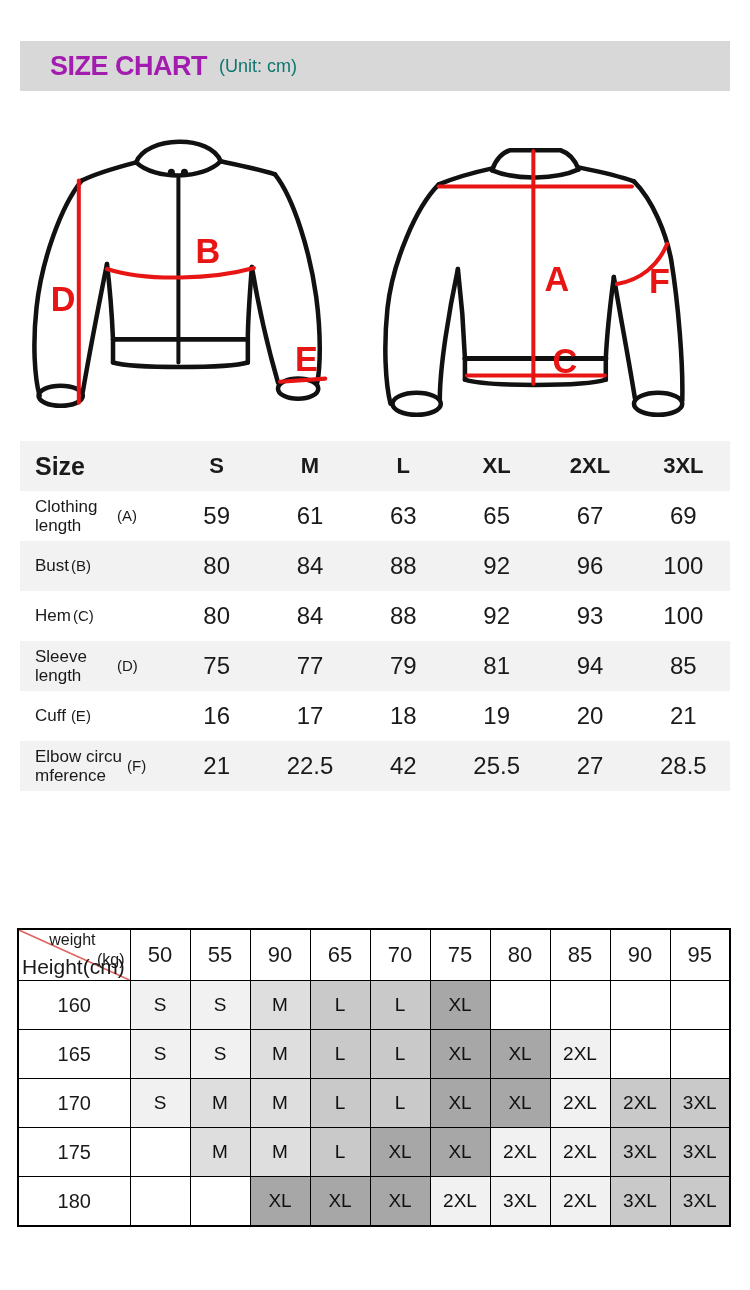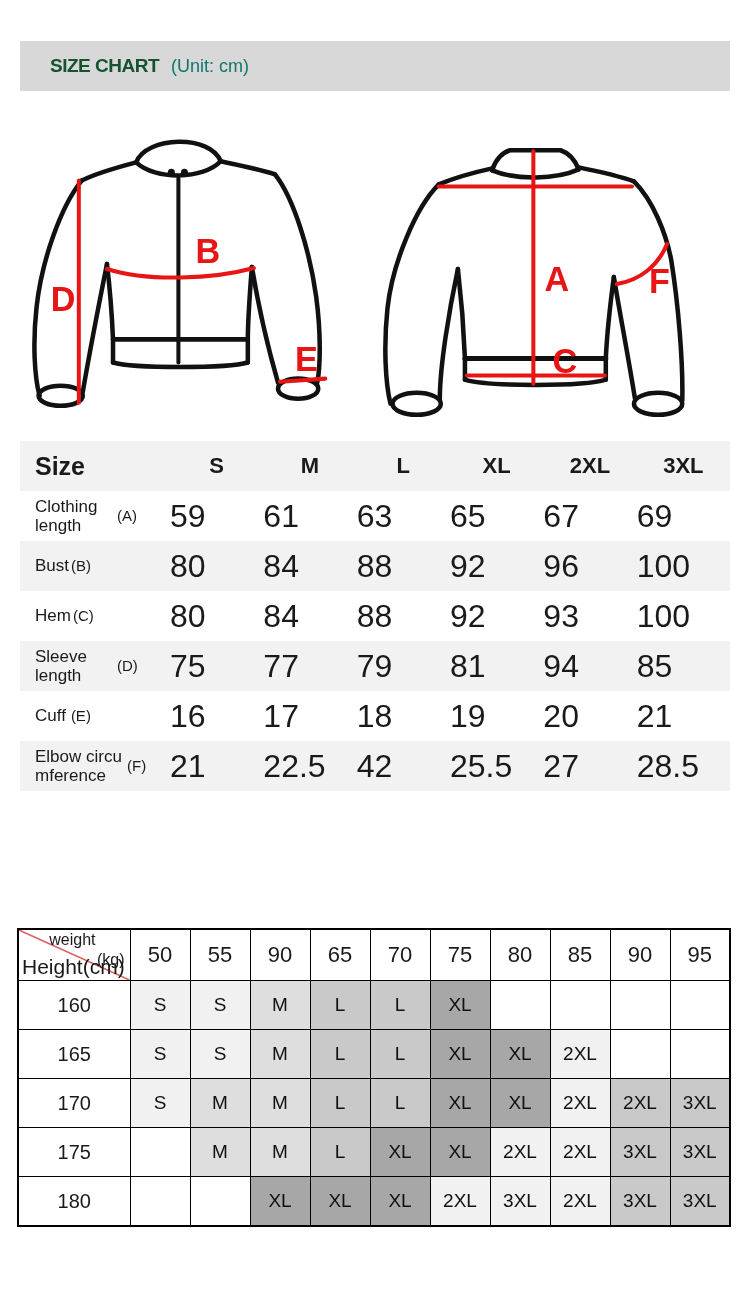--- a/index.html
+++ b/index.html
@@ -4,38 +4,38 @@
 <style>
   html,body{margin:0;padding:0;background:#fff;}
   body{width:750px;font-family:"Liberation Sans",sans-serif;color:#1a1a1a;}
   .page{position:relative;width:750px;height:1290px;background:#fff;overflow:hidden;}
 
   
   .banner{position:absolute;left:20px;width:710px;height:50px;background:#d8d8d8;
           display:flex;align-items:center;padding-left:30px;box-sizing:border-box;}
   #banner1{top:41px;}
   #banner2{top:852px;padding-left:34px;}
-  .banner .title{font-size:19px;font-weight:bold;letter-spacing:-0.5px;color:#14532d;}
+  .banner .title{font-size:27px;font-weight:bold;letter-spacing:-0.5px;color:#a21caf;}
   .banner .unit{font-size:18px;margin-left:12px;color:#0f766e;}
 
   
   .diagrams{position:absolute;top:110px;left:12px;width:726px;height:332px;display:flex;}
   .diagrams svg{width:363px;height:332px;}
 
   
   .size-table{position:absolute;top:441px;left:20px;width:710px;}
   .st-row{display:grid;grid-template-columns:150px repeat(6,1fr);align-items:center;height:50px;}
   .st-row.stripe{background:#f2f2f2;}
   .st-corner{font-size:25px;font-weight:bold;padding-left:15px;}
   .st-size{text-align:center;font-size:22px;font-weight:600;}
   .st-label{display:flex;align-items:center;padding-left:15px;font-size:17px;line-height:1.12;}
   .st-label .code{font-size:15px;margin-left:2px;white-space:nowrap;}
   .wrap-a{display:inline-block;max-width:80px;}
   .wrap-b{display:inline-block;max-width:94px;word-break:break-all;}
-  .st-val{font-size:32px;}
+  .st-val{text-align:center;font-size:24px;}
 
   
   .rec-table{position:absolute;top:928px;left:17px;border-collapse:collapse;table-layout:fixed;
              border:2px solid #000;}
   .rec-table td{border:1px solid #000;text-align:center;padding:0;overflow:hidden;}
   .rt-head td{height:50px;}
   .rt-row td{height:48px;}
   .rt-weight{font-size:22px;}
   .rt-height{font-size:20px;}
   .rt-size{font-size:19px;color:#111;}

